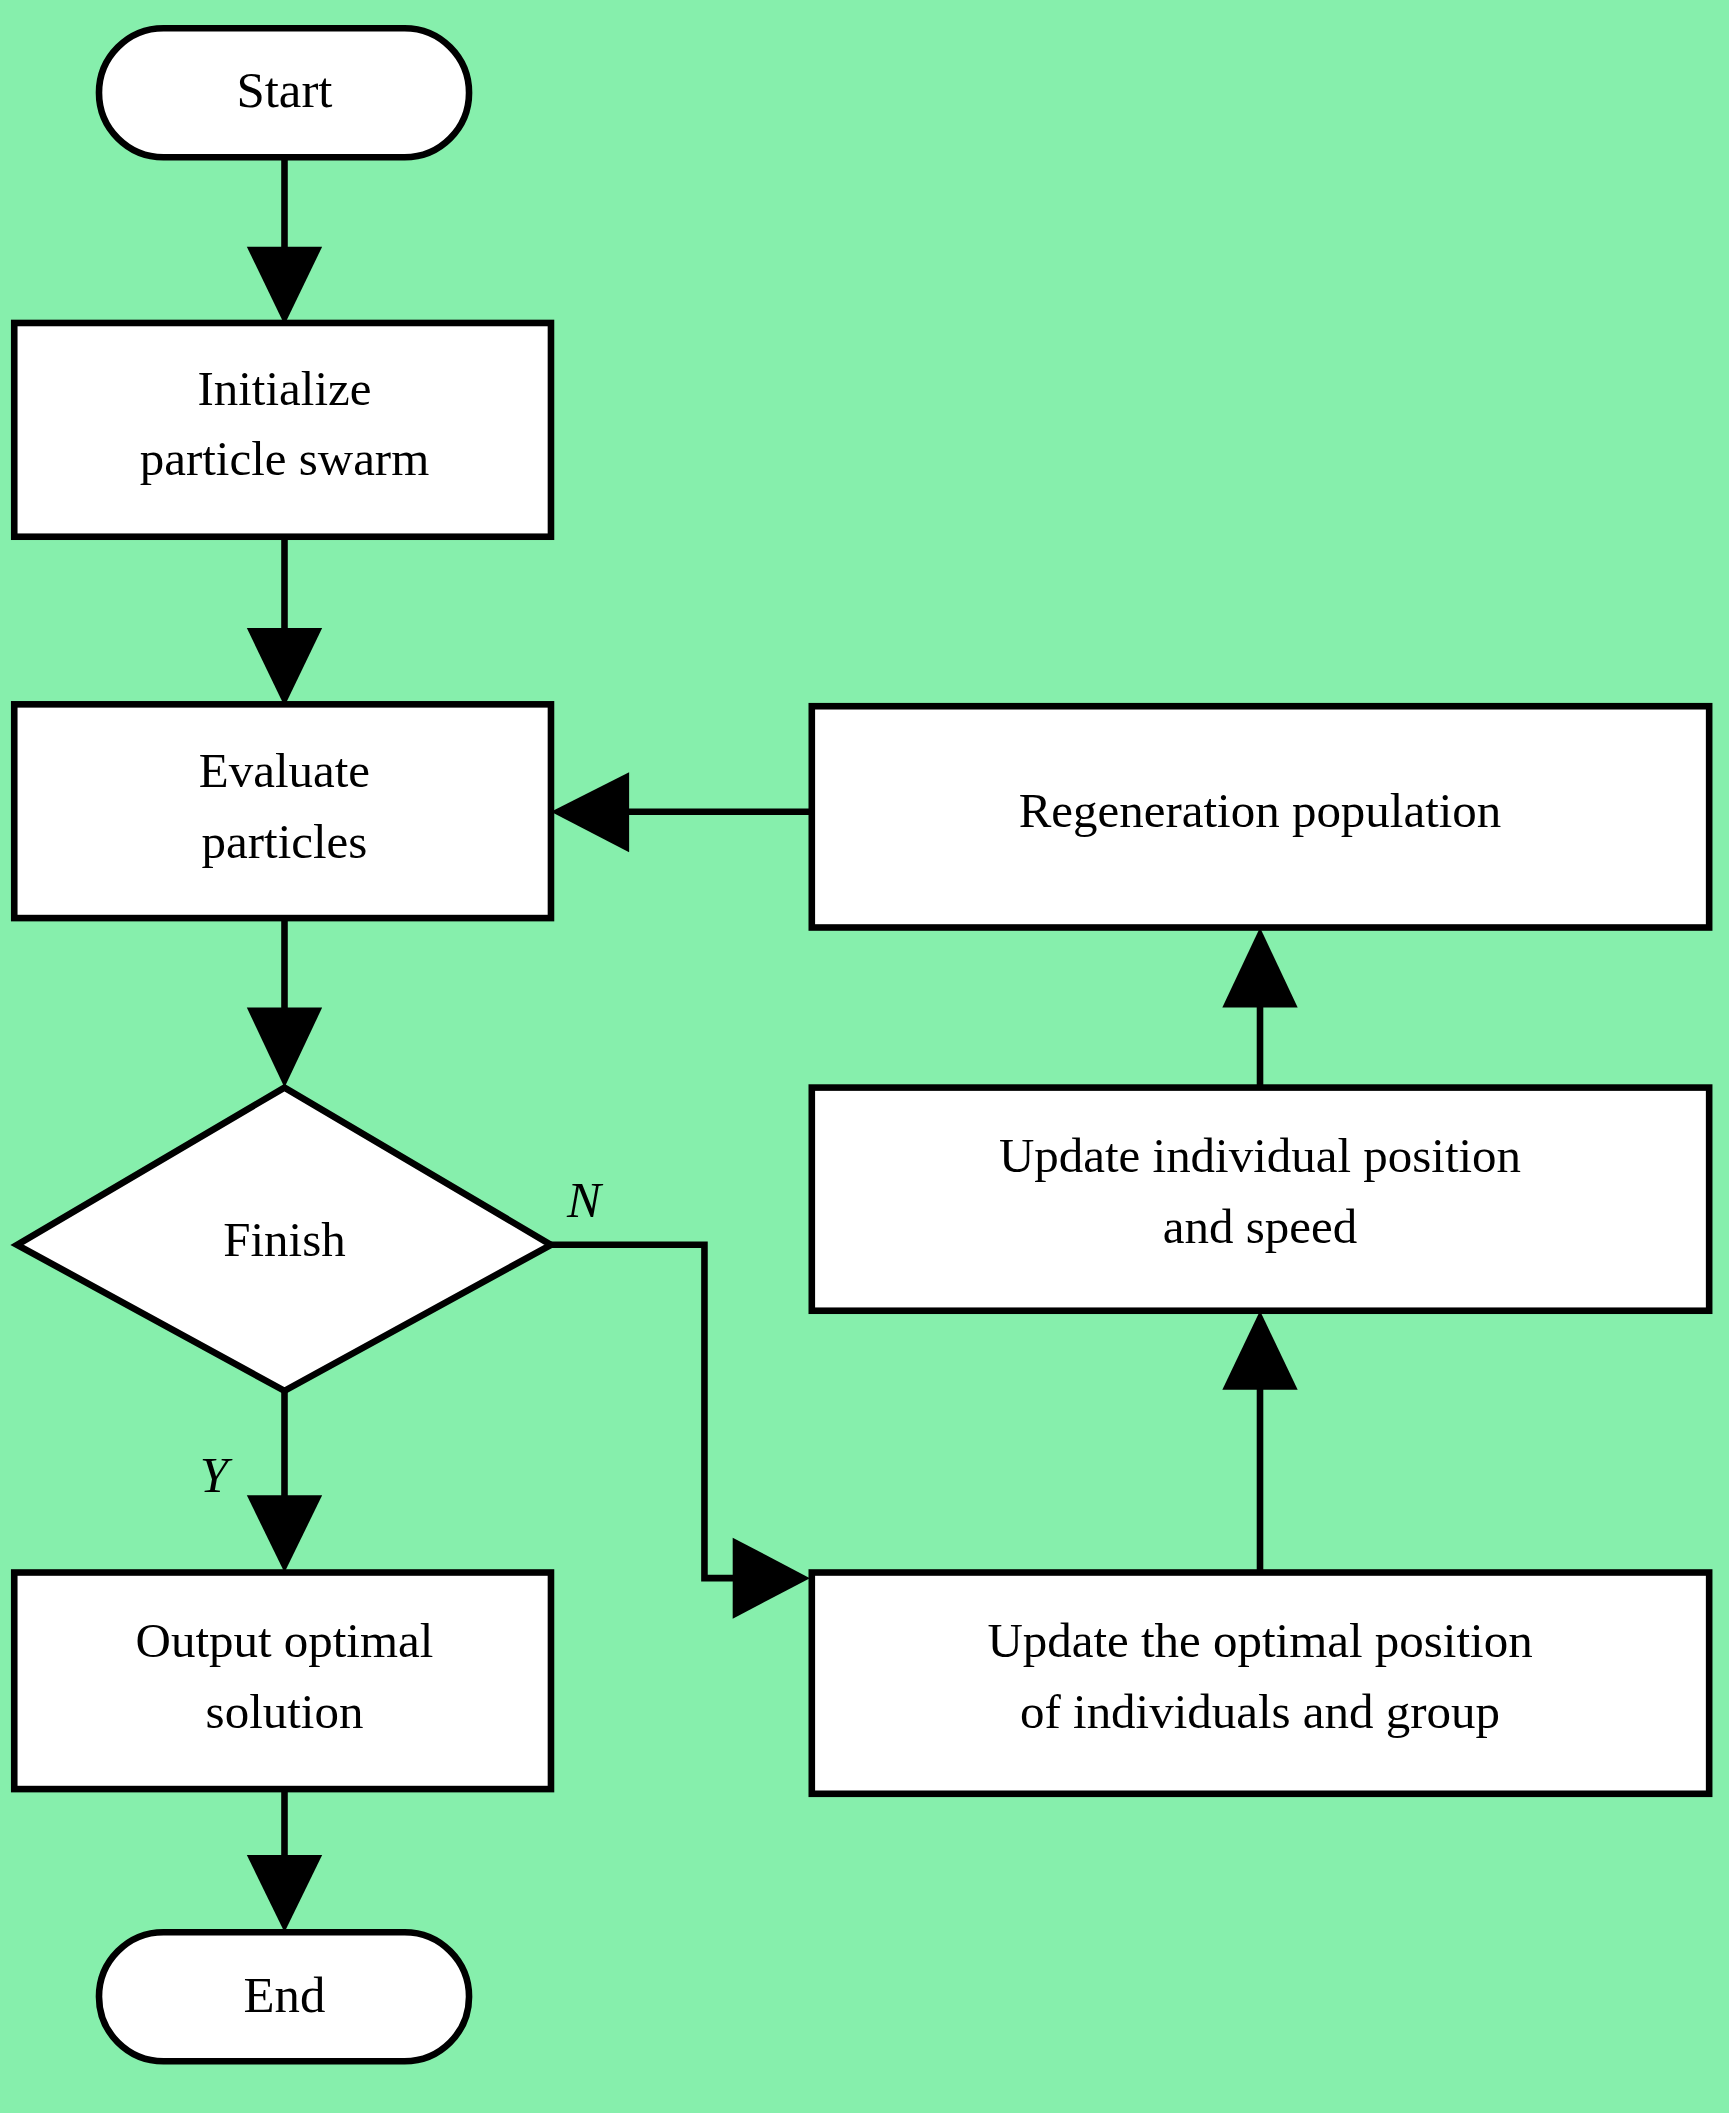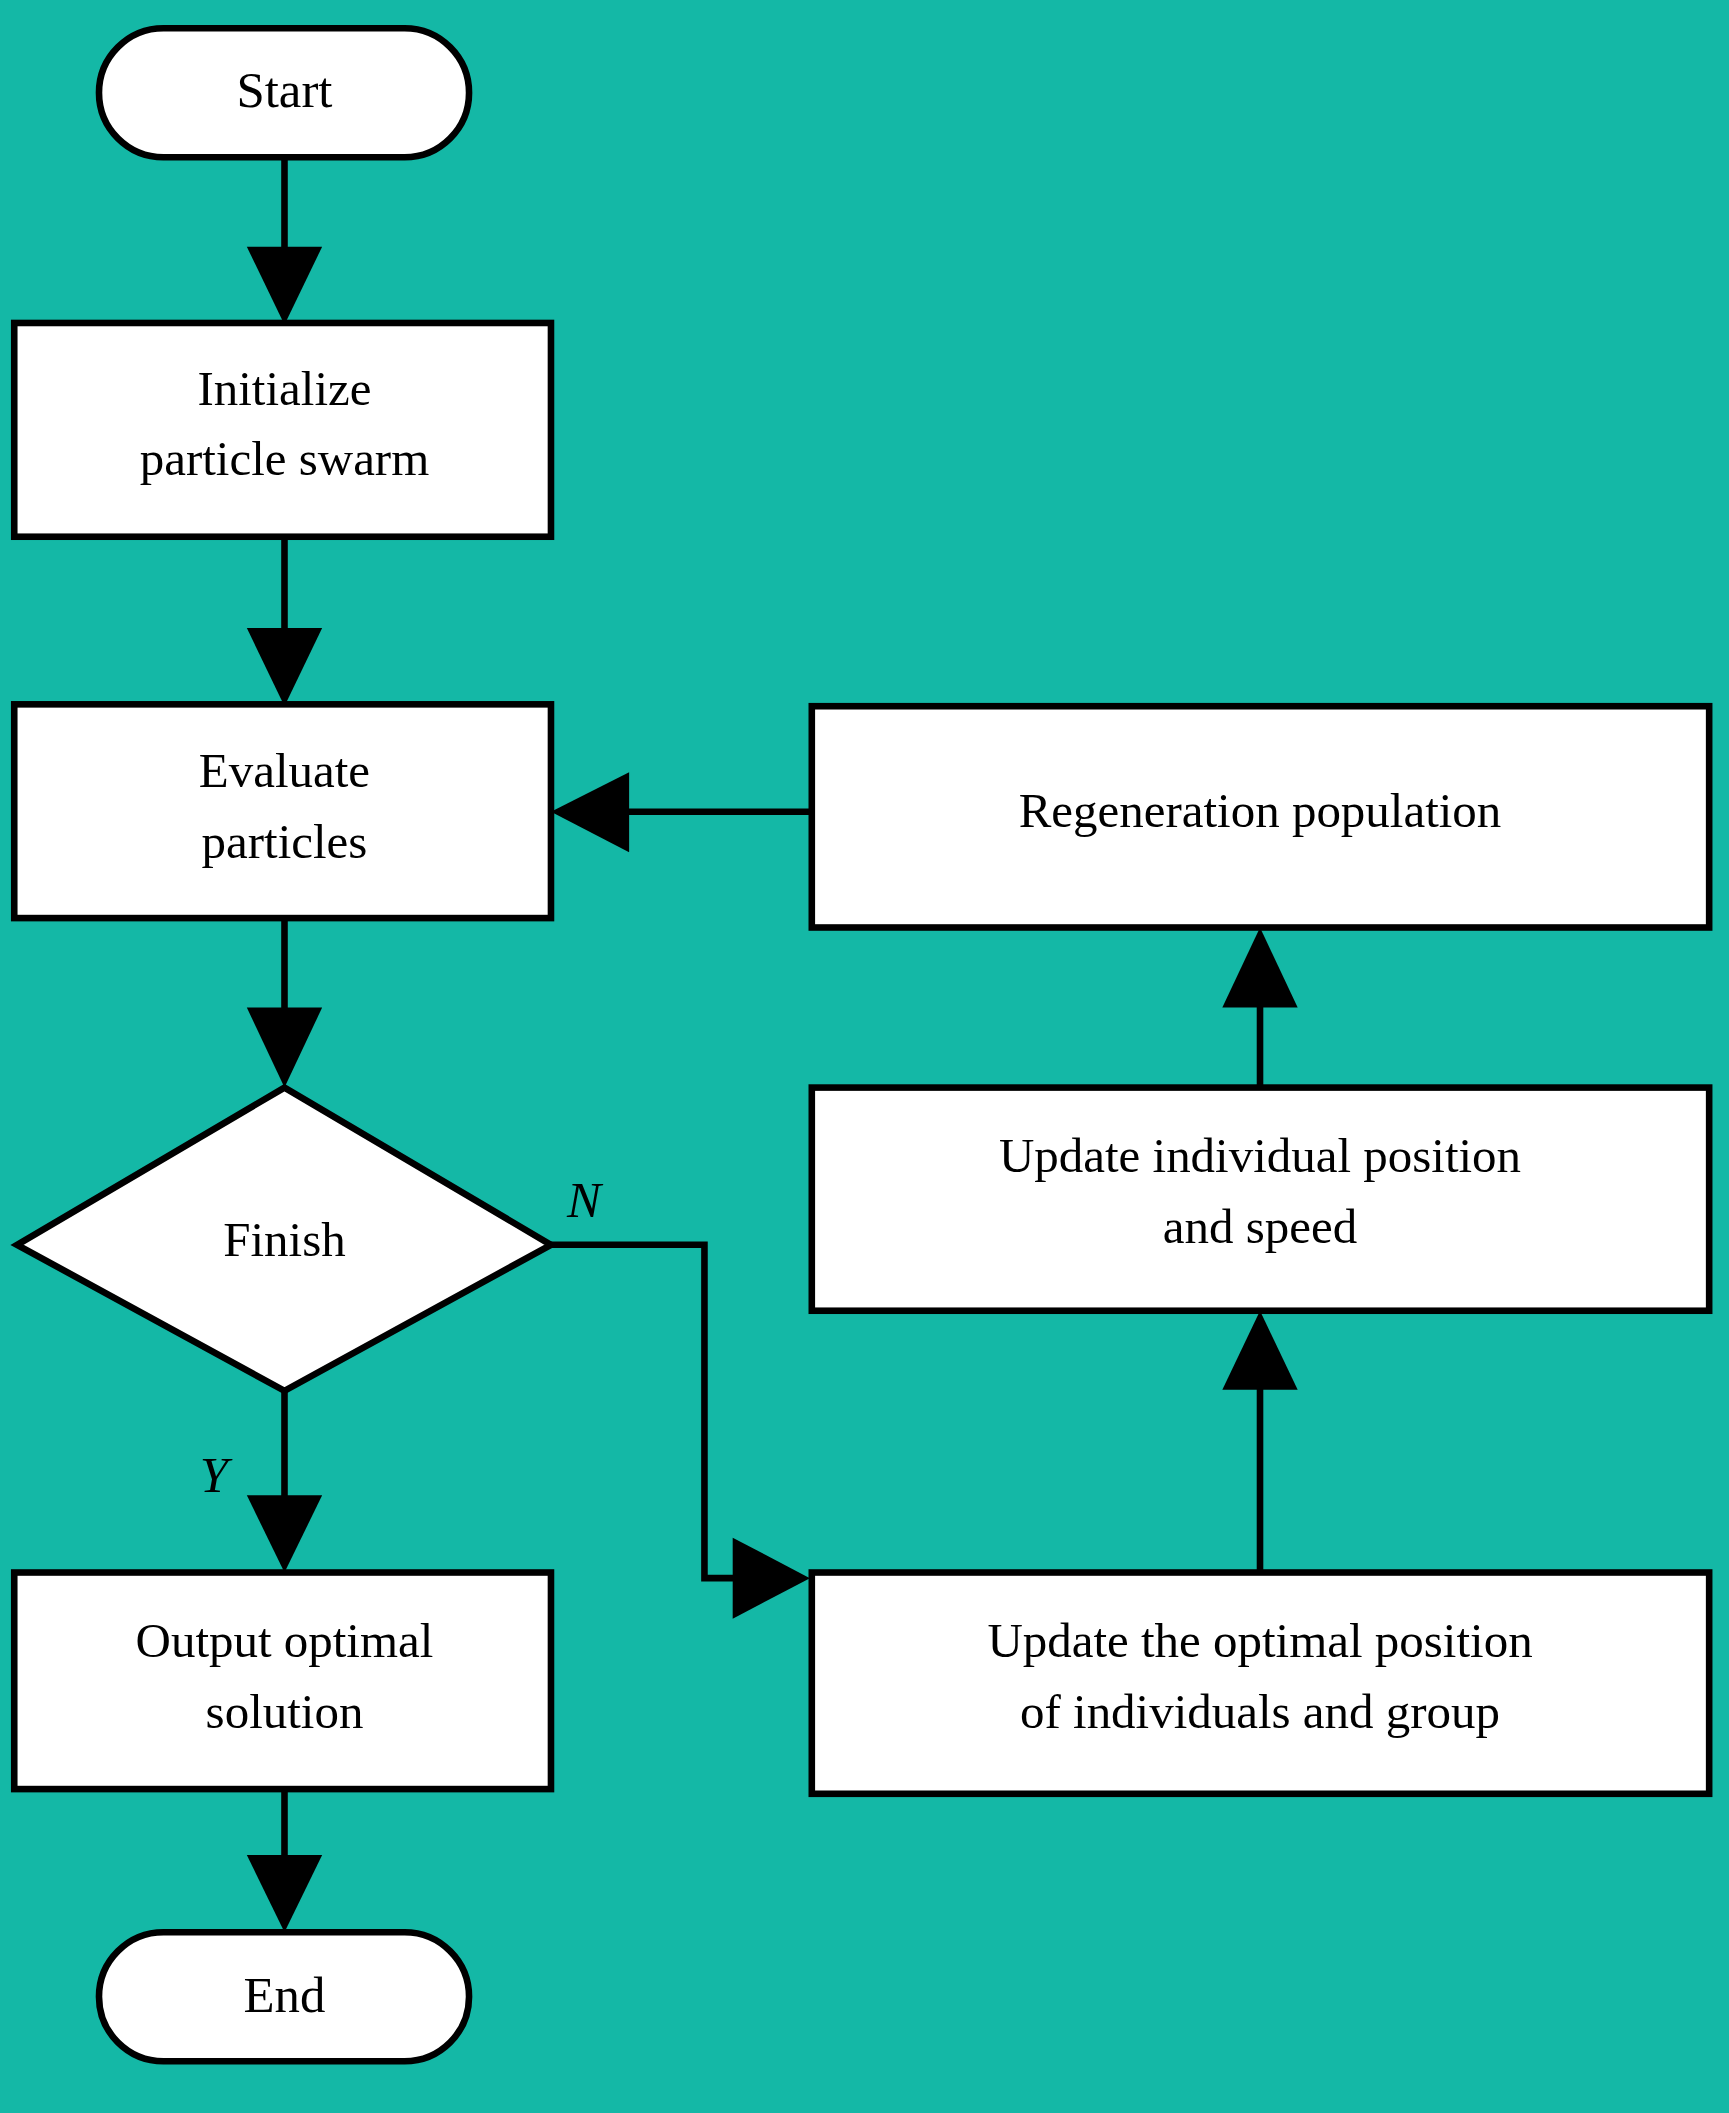--- a/index.html
+++ b/index.html
@@ -10,21 +10,21 @@
   body {
     width: 1730px;
     height: 2113px;
     overflow: hidden;
     font-family: "Liberation Serif", "DejaVu Serif", serif;
   }
   #flow-root {
     position: relative;
     width: 1730px;
     height: 2113px;
-    background: #14b8a6;
+    background: #86efac;
   }
   svg#flow-svg {
     position: absolute;
     top: 0;
     left: 0;
     width: 1730px;
     height: 2113px;
     display: block;
   }
   .shape-stroke {

